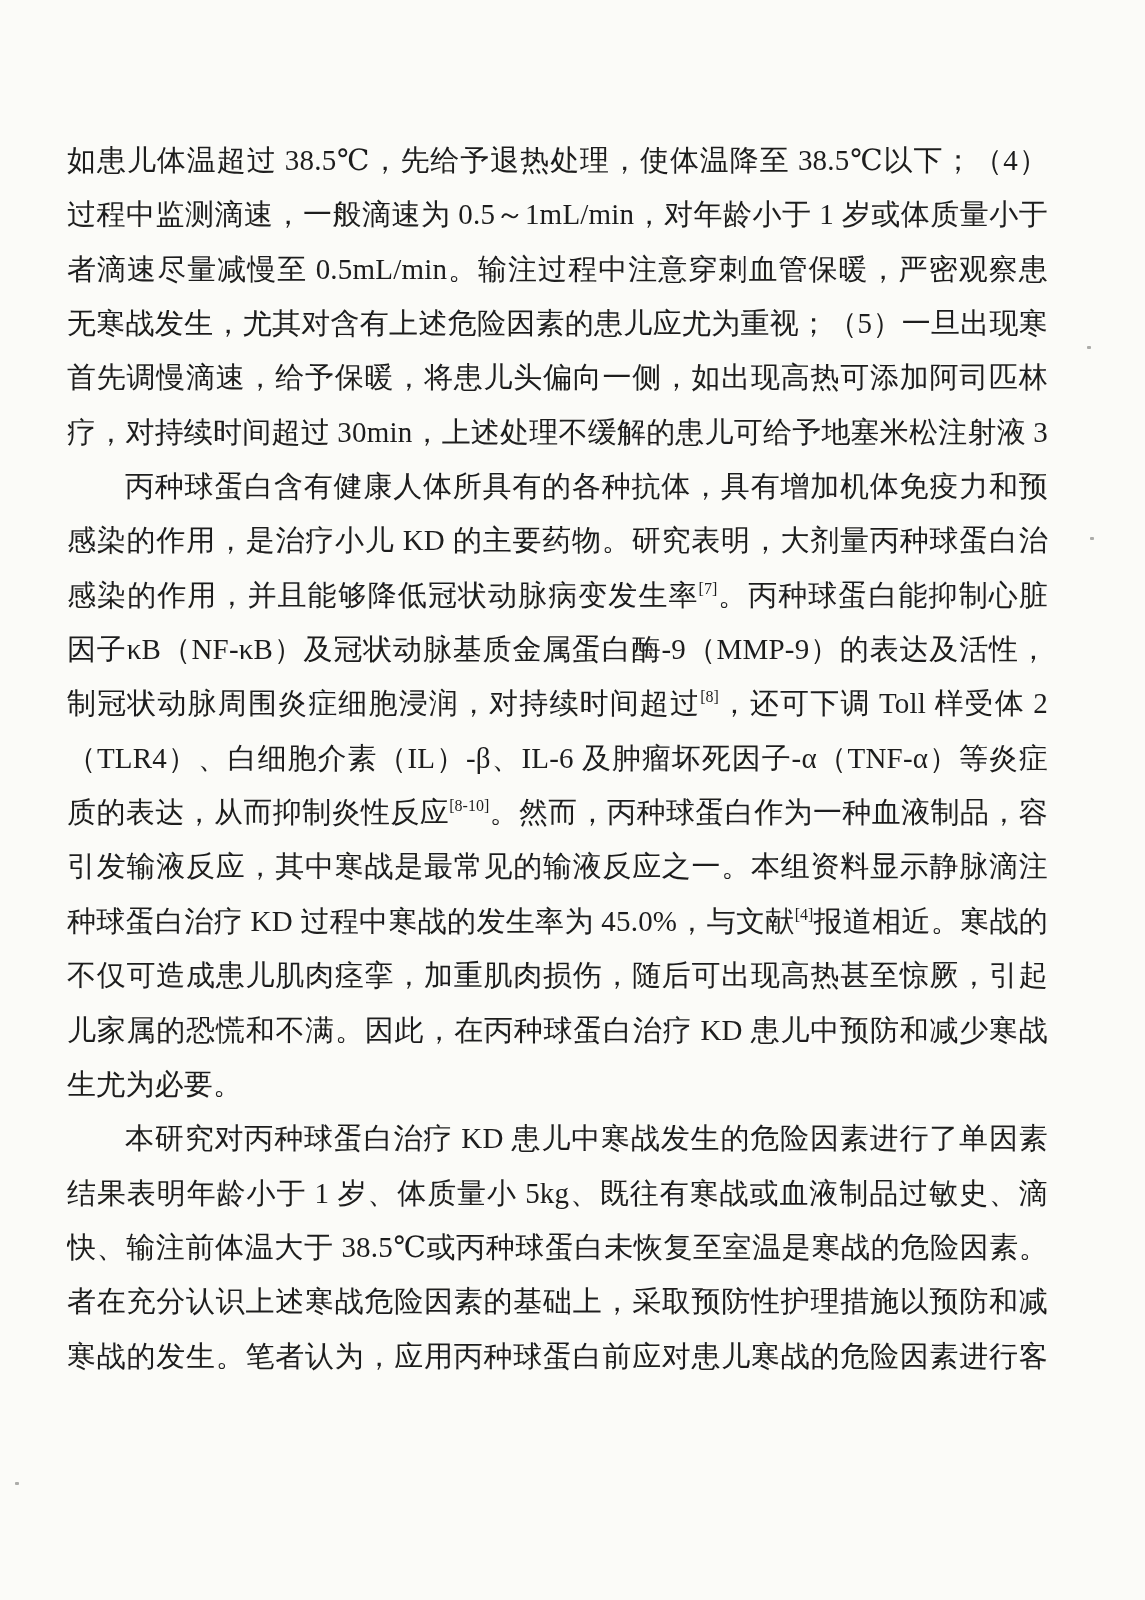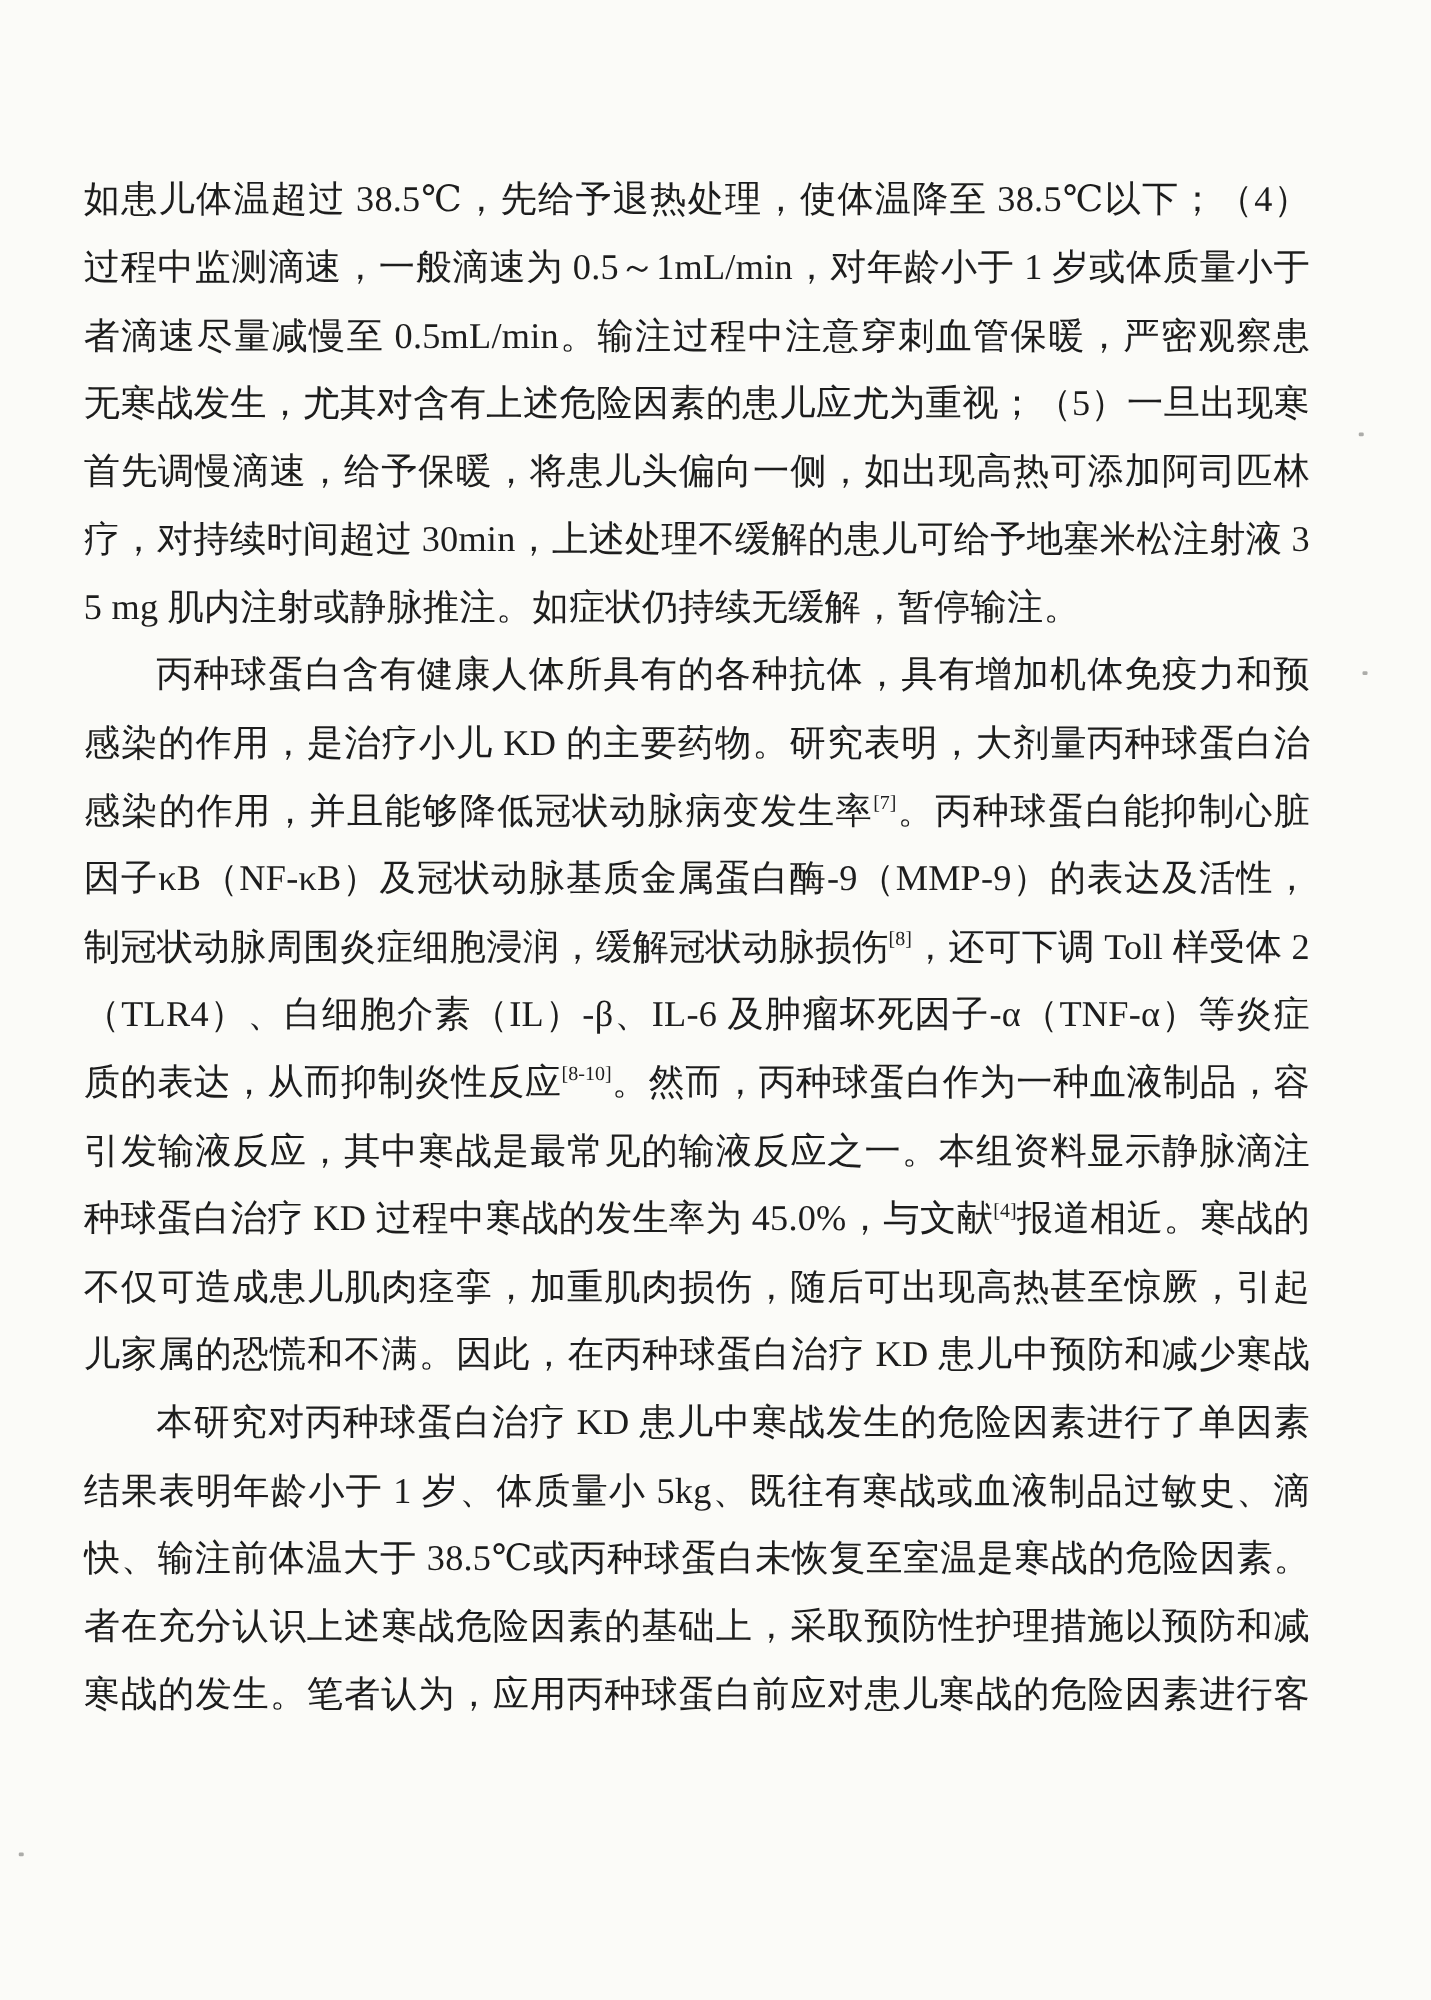--- a/index.html
+++ b/index.html
@@ -55,32 +55,32 @@
 <body>
 
 <div class="page">
   <div class="text-block" id="text-block">
       <div class="line"><span>如患儿体温超过 38.5℃，先给予退热处理，使体温降至 38.5℃以下；（4）输注</span></div>
       <div class="line"><span>过程中监测滴速，一般滴速为 0.5～1mL/min，对年龄小于 1 岁或体质量小于 5kg</span></div>
       <div class="line"><span>者滴速尽量减慢至 0.5mL/min。输注过程中注意穿刺血管保暖，严密观察患儿有</span></div>
       <div class="line"><span>无寒战发生，尤其对含有上述危险因素的患儿应尤为重视；（5）一旦出现寒战，</span></div>
       <div class="line"><span>首先调慢滴速，给予保暖，将患儿头偏向一侧，如出现高热可添加阿司匹林治</span></div>
       <div class="line"><span>疗，对持续时间超过 30min，上述处理不缓解的患儿可给予地塞米松注射液 3～</span></div>
-      <div class="line end"><span>5 mg 肌内注射或静脉推注。如症状仍持续无缓解，暂停输注。</span></div>
       <div class="line indent"><span>丙种球蛋白含有健康人体所具有的各种抗体，具有增加机体免疫力和预防</span></div>
       <div class="line"><span>感染的作用，是治疗小儿 KD 的主要药物。研究表明，大剂量丙种球蛋白治疗 KD</span></div>
       <div class="line"><span>感染的作用，并且能够降低冠状动脉病变发生率</span><sup>[7]</sup><span>。丙种球蛋白能抑制心脏组织核</span></div>
       <div class="line"><span>因子κB（NF-κB）及冠状动脉基质金属蛋白酶-9（MMP-9）的表达及活性，抑</span></div>
-      <div class="line"><span>制冠状动脉周围炎症细胞浸润，缓解冠状动脉损伤</span><sup>[8]</sup><span>，还可下调 Toll 样受体 2</span></div>
+      <div class="line"><span>制冠状动脉周围炎症细胞浸润，对持续时间超过</span><sup>[8]</sup><span>，还可下调 Toll 样受体 2</span></div>
       <div class="line"><span>（TLR4）、白细胞介素（IL）-β、IL-6 及肿瘤坏死因子-α（TNF-α）等炎症介</span></div>
       <div class="line"><span>质的表达，从而抑制炎性反应</span><sup>[8-10]</sup><span>。然而，丙种球蛋白作为一种血液制品，容易</span></div>
       <div class="line"><span>引发输液反应，其中寒战是最常见的输液反应之一。本组资料显示静脉滴注丙</span></div>
       <div class="line"><span>种球蛋白治疗 KD 过程中寒战的发生率为 45.0%，与文献</span><sup>[4]</sup><span>报道相近。寒战的发生</span></div>
       <div class="line"><span>不仅可造成患儿肌肉痉挛，加重肌肉损伤，随后可出现高热甚至惊厥，引起患</span></div>
       <div class="line"><span>儿家属的恐慌和不满。因此，在丙种球蛋白治疗 KD 患儿中预防和减少寒战的发</span></div>
+      <div class="line end"><span>生尤为必要。</span></div>
       <div class="line indent"><span>本研究对丙种球蛋白治疗 KD 患儿中寒战发生的危险因素进行了单因素分析，</span></div>
       <div class="line"><span>结果表明年龄小于 1 岁、体质量小 5kg、既往有寒战或血液制品过敏史、滴速过</span></div>
       <div class="line"><span>快、输注前体温大于 38.5℃或丙种球蛋白未恢复至室温是寒战的危险因素。作</span></div>
       <div class="line"><span>者在充分认识上述寒战危险因素的基础上，采取预防性护理措施以预防和减少</span></div>
       <div class="line"><span>寒战的发生。笔者认为，应用丙种球蛋白前应对患儿寒战的危险因素进行客观</span></div>
     </div>
   <div id="artifacts">
       <div class="speck" style="left: 1087px; top: 346px;"></div>
       <div class="speck" style="left: 1090px; top: 537px;"></div>
       <div class="speck" style="left: 15px; top: 1482px;"></div>

